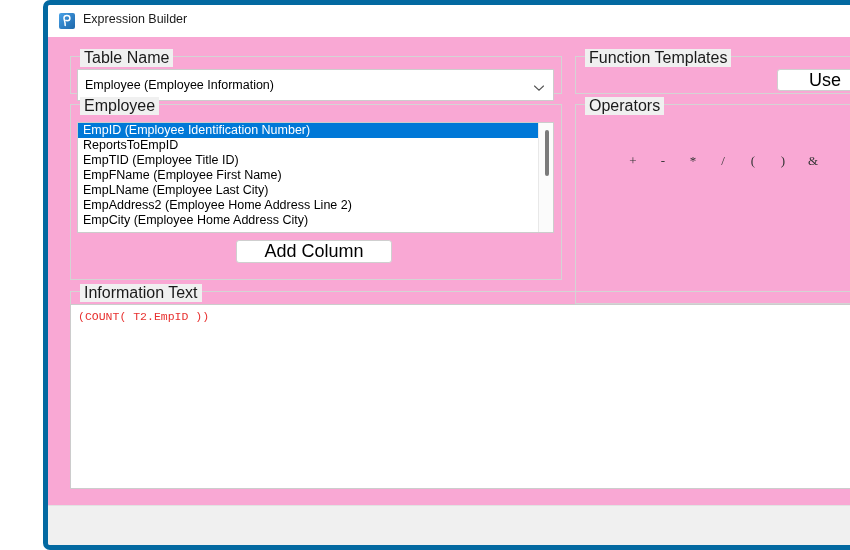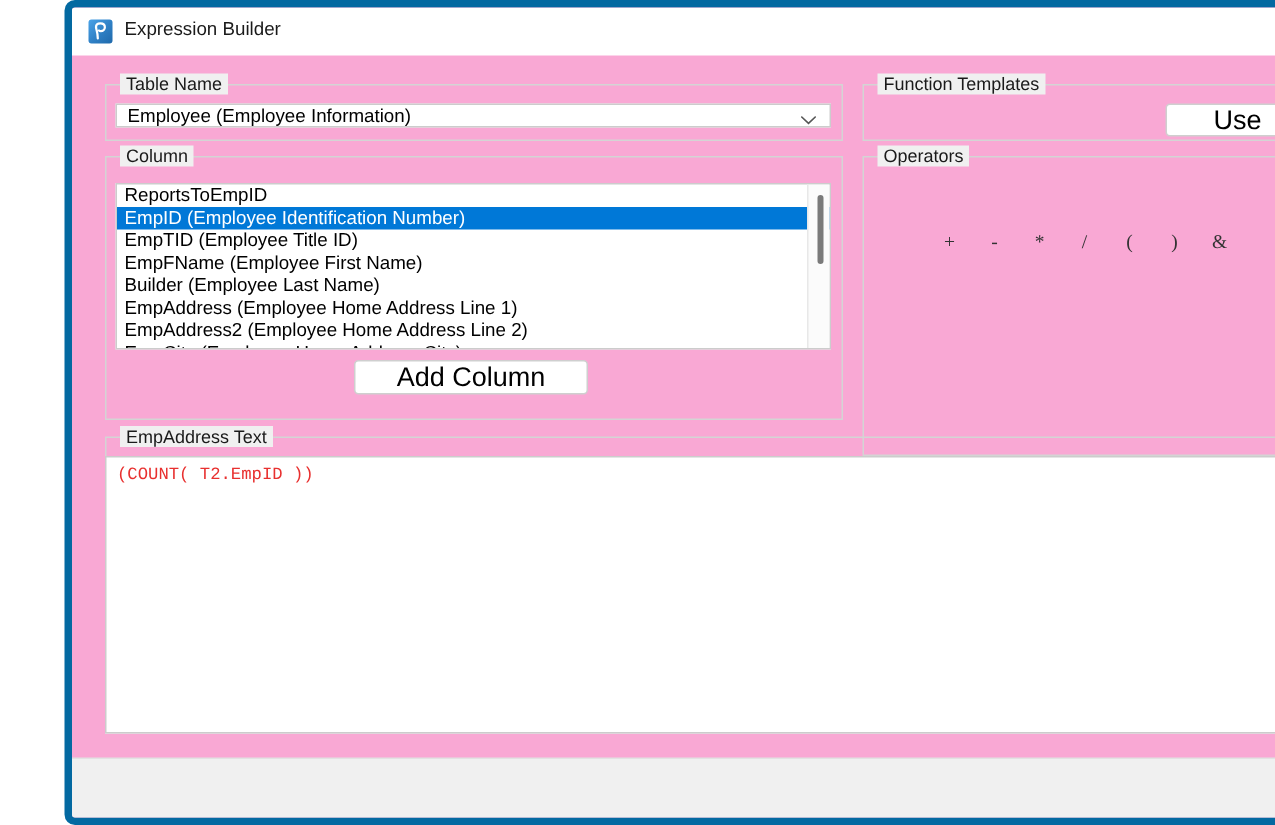--- a/index.html
+++ b/index.html
@@ -68,21 +68,21 @@
     position: absolute;
     border: 1px solid #d4d4d4;
     box-sizing: border-box;
     background: transparent;
   }
   .group-label {
     position: absolute;
     top: -8px; left: 9px;
     background: #f0f0f0;
     padding: 0 4px;
-    font-size: 12px;
+    font-size: 16px;
     color: #1a1a1a;
     white-space: nowrap;
   }
 
   
   .combobox {
     position: absolute;
     background: #ffffff;
     border: 1px solid #cccccc;
     box-sizing: border-box;
@@ -220,41 +220,40 @@
     <div id="close-button">
       <svg width="13" height="13" viewBox="0 0 13 13" xmlns="http://www.w3.org/2000/svg">
         <path d="M1 1 L12 12 M12 1 L1 12" stroke="#3a3a3a" stroke-width="1" fill="none"></path>
       </svg>
     </div>
   </div>
 
   <div class="groupbox" style="left:22px; top:51px; width:492px; height:38px;">
     <span class="group-label">Table Name</span>
   </div>
-  <div class="combobox" style="left:29px; top:64px; width:477px; height:16px;">
+  <div class="combobox" style="left:29px; top:64px; width:477px; height:32px;">
     <span class="cb-text">Employee  (Employee Information)</span>
     <span class="cb-arrow">
       <svg width="12" height="8" viewBox="0 0 12 8" xmlns="http://www.w3.org/2000/svg">
         <path d="M1.5 2 L6 6.2 L10.5 2" fill="none" stroke="#555555" stroke-width="1.1" stroke-linecap="round"></path>
       </svg>
     </span>
   </div>
 
   <div class="groupbox" style="left:22px; top:99px; width:492px; height:176px;">
-    <span class="group-label">Column</span>
+    <span class="group-label">Employee</span>
   </div>
 
   <div id="columns-listbox" style="left:29px; top:117px; width:477px; height:111px;">
     <div>
+      <div class="list-row selected">EmpID  (Employee Identification Number)</div>
       <div class="list-row">ReportsToEmpID</div>
-      <div class="list-row selected">EmpID  (Employee Identification Number)</div>
       <div class="list-row">EmpTID  (Employee Title ID)</div>
       <div class="list-row">EmpFName  (Employee First Name)</div>
-      <div class="list-row">Builder  (Employee Last Name)</div>
-      <div class="list-row">EmpAddress  (Employee Home Address Line 1)</div>
+      <div class="list-row">EmpLName  (Employee Last City)</div>
       <div class="list-row">EmpAddress2  (Employee Home Address Line 2)</div>
       <div class="list-row">EmpCity  (Employee Home Address City)</div>
     </div>
     <div id="listbox-scroll-track">
       <div id="listbox-scroll-thumb"></div>
     </div>
   </div>
 
   <div class="pushbutton" style="left:188px; top:235px; width:156px; height:23px;text-align:center;">
     <span>Add Column</span>
@@ -274,21 +273,21 @@
     <span class="operator-btn">+</span>
     <span class="operator-btn">-</span>
     <span class="operator-btn">*</span>
     <span class="operator-btn">/</span>
     <span class="operator-btn">(</span>
     <span class="operator-btn">)</span>
     <span class="operator-btn">&amp;</span>
   </div>
 
   <div class="groupbox" style="left:22px; top:286px; width:810px; height:198px;">
-    <span class="group-label">EmpAddress Text</span>
+    <span class="group-label">Information Text</span>
   </div>
   <div id="expression-textarea" style="left:22px; top:299px; width:810px; height:185px;">
     <span id="expression-value">(COUNT( T2.EmpID ))</span>
   </div>
 
   <div id="footer-separator"></div>
   <div id="footer">
 
     
 

